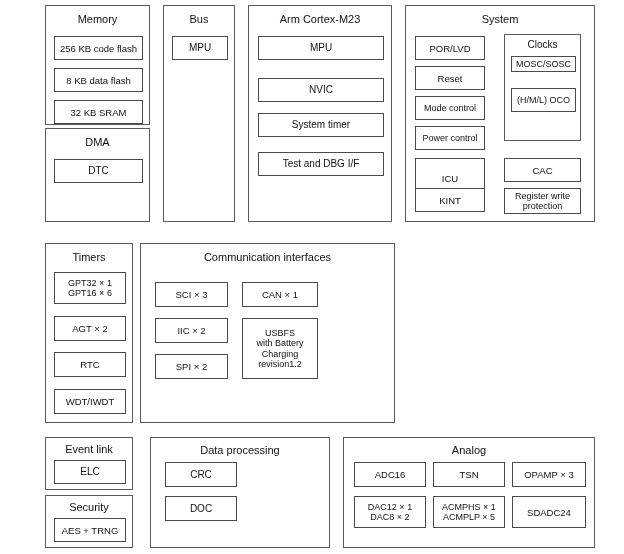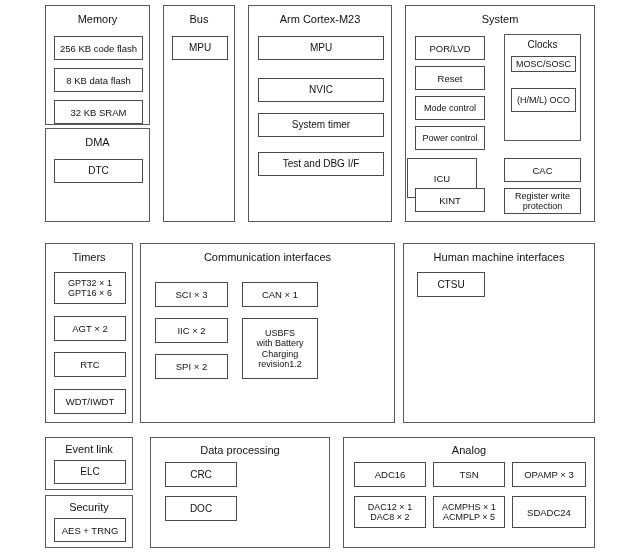--- a/index.html
+++ b/index.html
@@ -128,21 +128,21 @@
     </div>
     <div class="blk small" style="left:9px; top:60px; width:70px; height:24px;">
       <span>Reset</span>
     </div>
     <div class="blk tiny" style="left:9px; top:90px; width:70px; height:24px;">
       <span>Mode control</span>
     </div>
     <div class="blk tiny" style="left:9px; top:120px; width:70px; height:24px;">
       <span>Power control</span>
     </div>
-    <div class="blk small" style="left:1px; top:152px; width:70px; height:40px;">
+    <div class="blk small" style="left:9px; top:152px; width:70px; height:40px;">
       <span>ICU</span>
     </div>
     <div class="blk small" style="left:9px; top:182px; width:70px; height:24px;">
       <span>KINT</span>
     </div>
 
     <div class="subgroup" style="left:98px; top:28px; width:77px; height:107px;">
       <div class="subgroup-title" style="top:4px;">Clocks</div>
       <div class="blk tiny" style="left:6px; top:21px; width:65px; height:16px;">
         <span>MOSC/SOSC</span>
@@ -193,26 +193,20 @@
       <span>CAN × 1</span>
     </div>
     <div class="blk tiny" style="left:101px; top:74px; width:76px; height:61px;">
       <span>USBFS
 with Battery
 Charging
 revision1.2</span>
     </div>
   </div>
 
-  <div class="group" style="left:403px; top:243px; width:192px; height:180px;">
-    <div class="group-title" style="top:7px;">Human machine interfaces</div>
-    <div class="blk" style="left:13px; top:28px; width:68px; height:25px;">
-      <span>CTSU</span>
-    </div>
-  </div>
 
   <div class="group" style="left:45px; top:437px; width:88px; height:53px;">
     <div class="group-title" style="top:5px;">Event link</div>
     <div class="blk" style="left:8px; top:22px; width:72px; height:24px;">
       <span>ELC</span>
     </div>
   </div>
 
   <div class="group" style="left:45px; top:495px; width:88px; height:53px;">
     <div class="group-title" style="top:5px;">Security</div>

